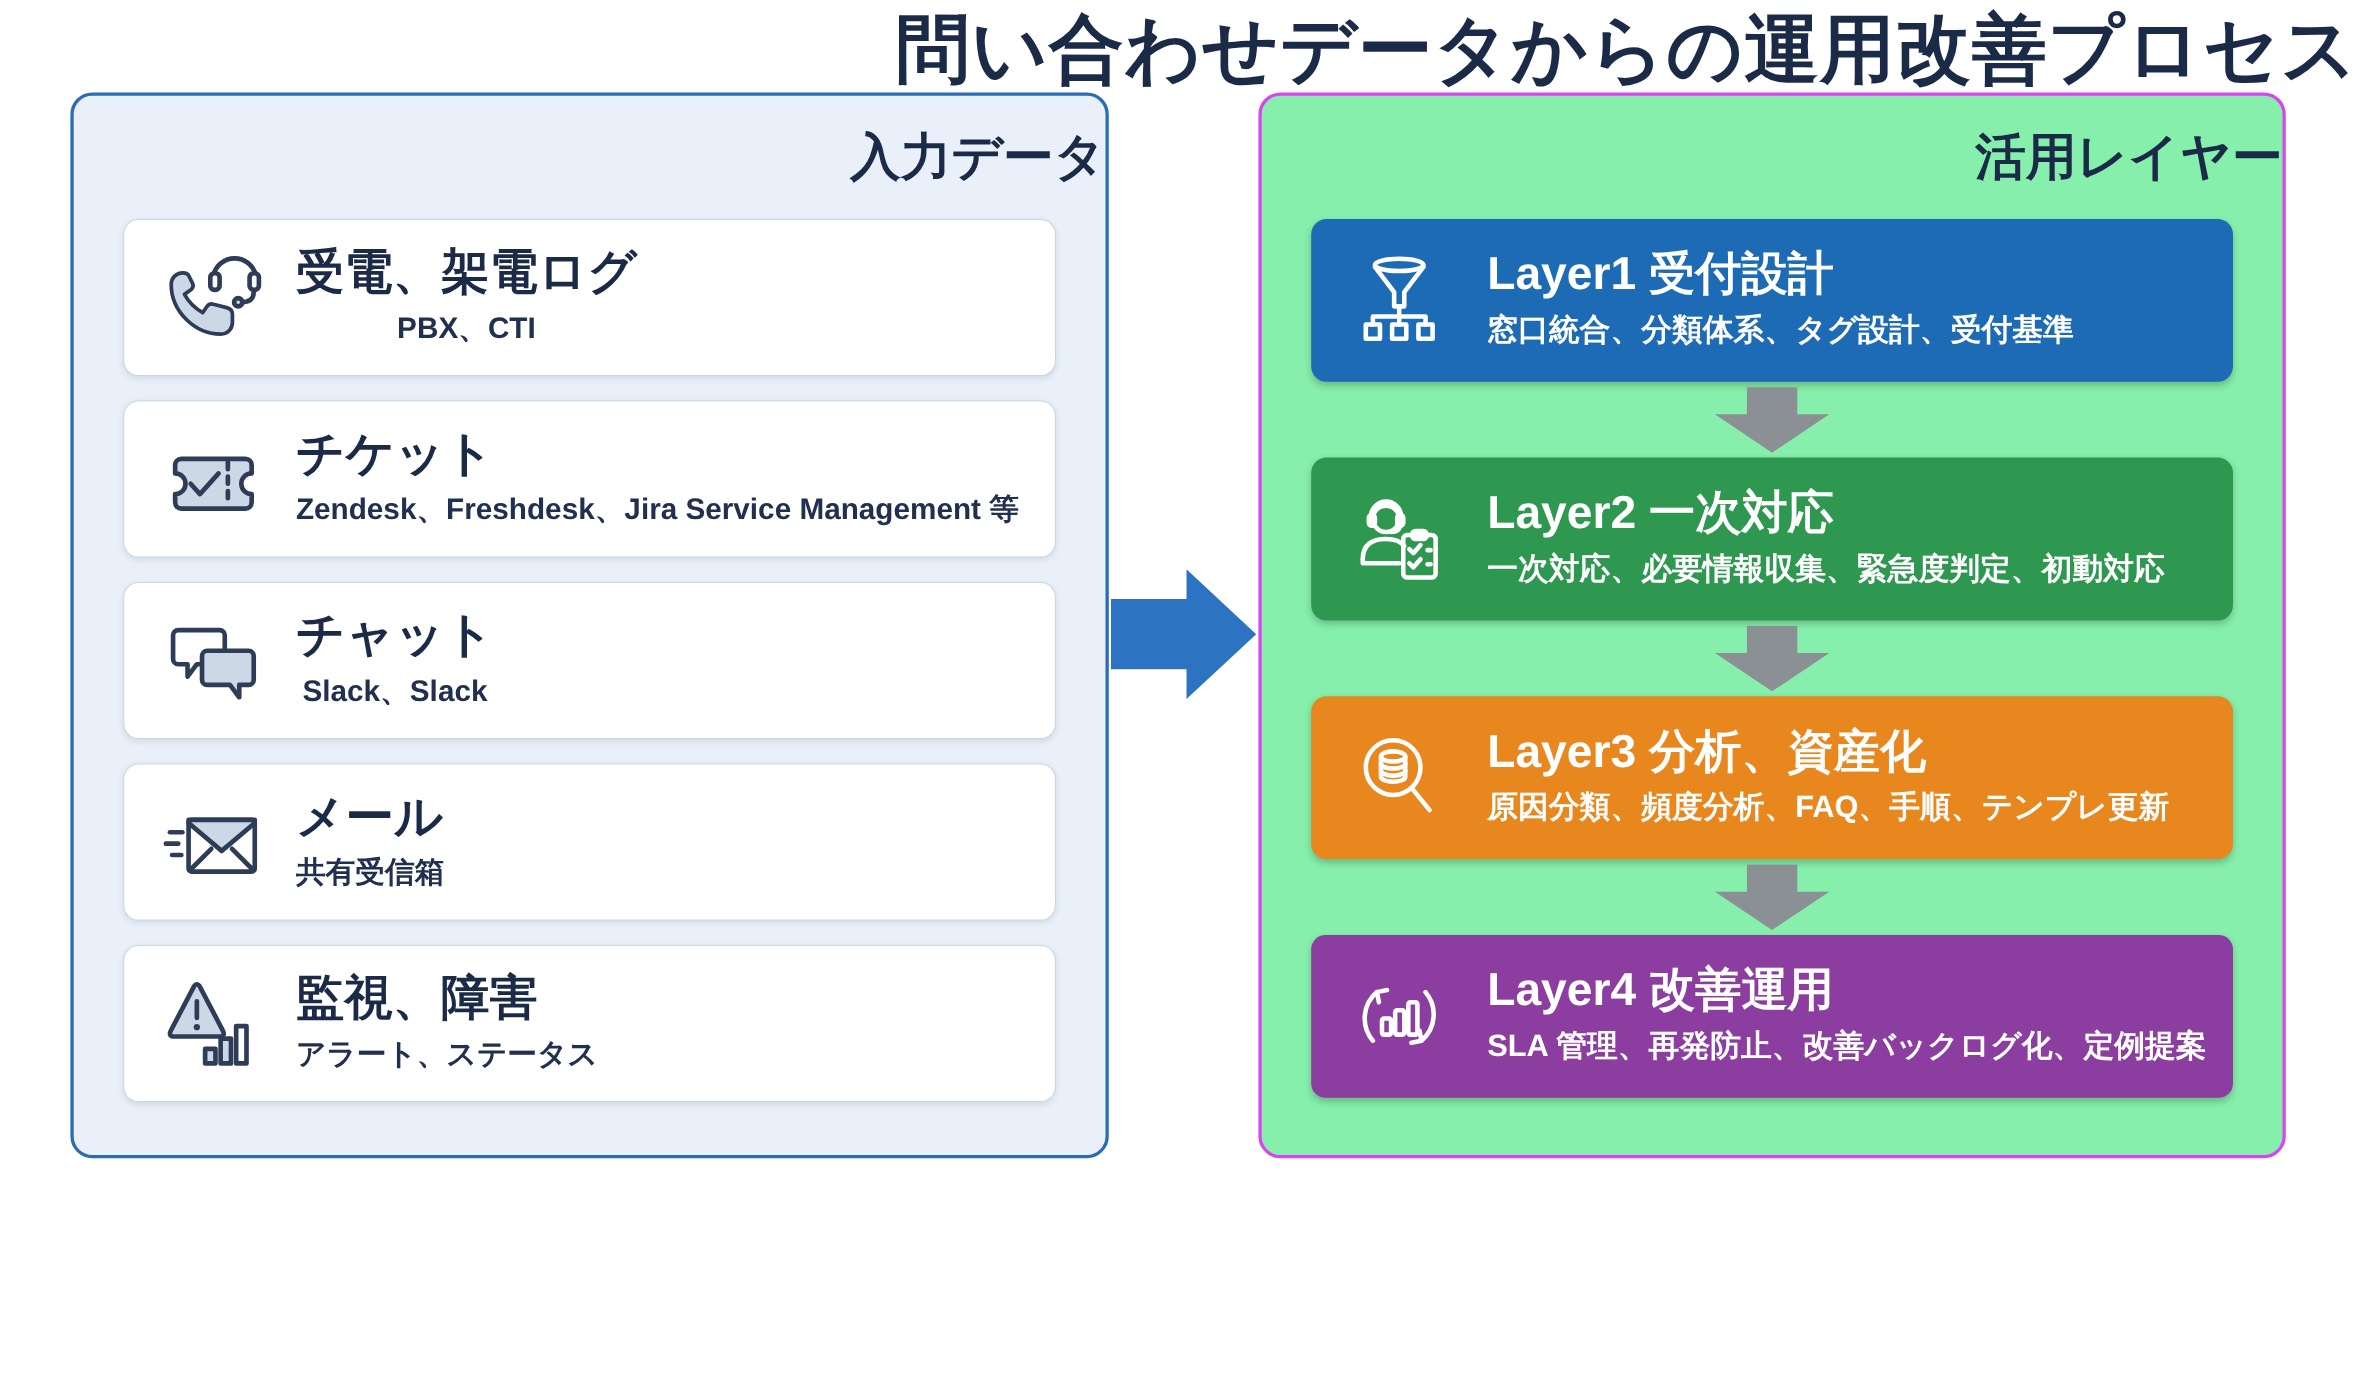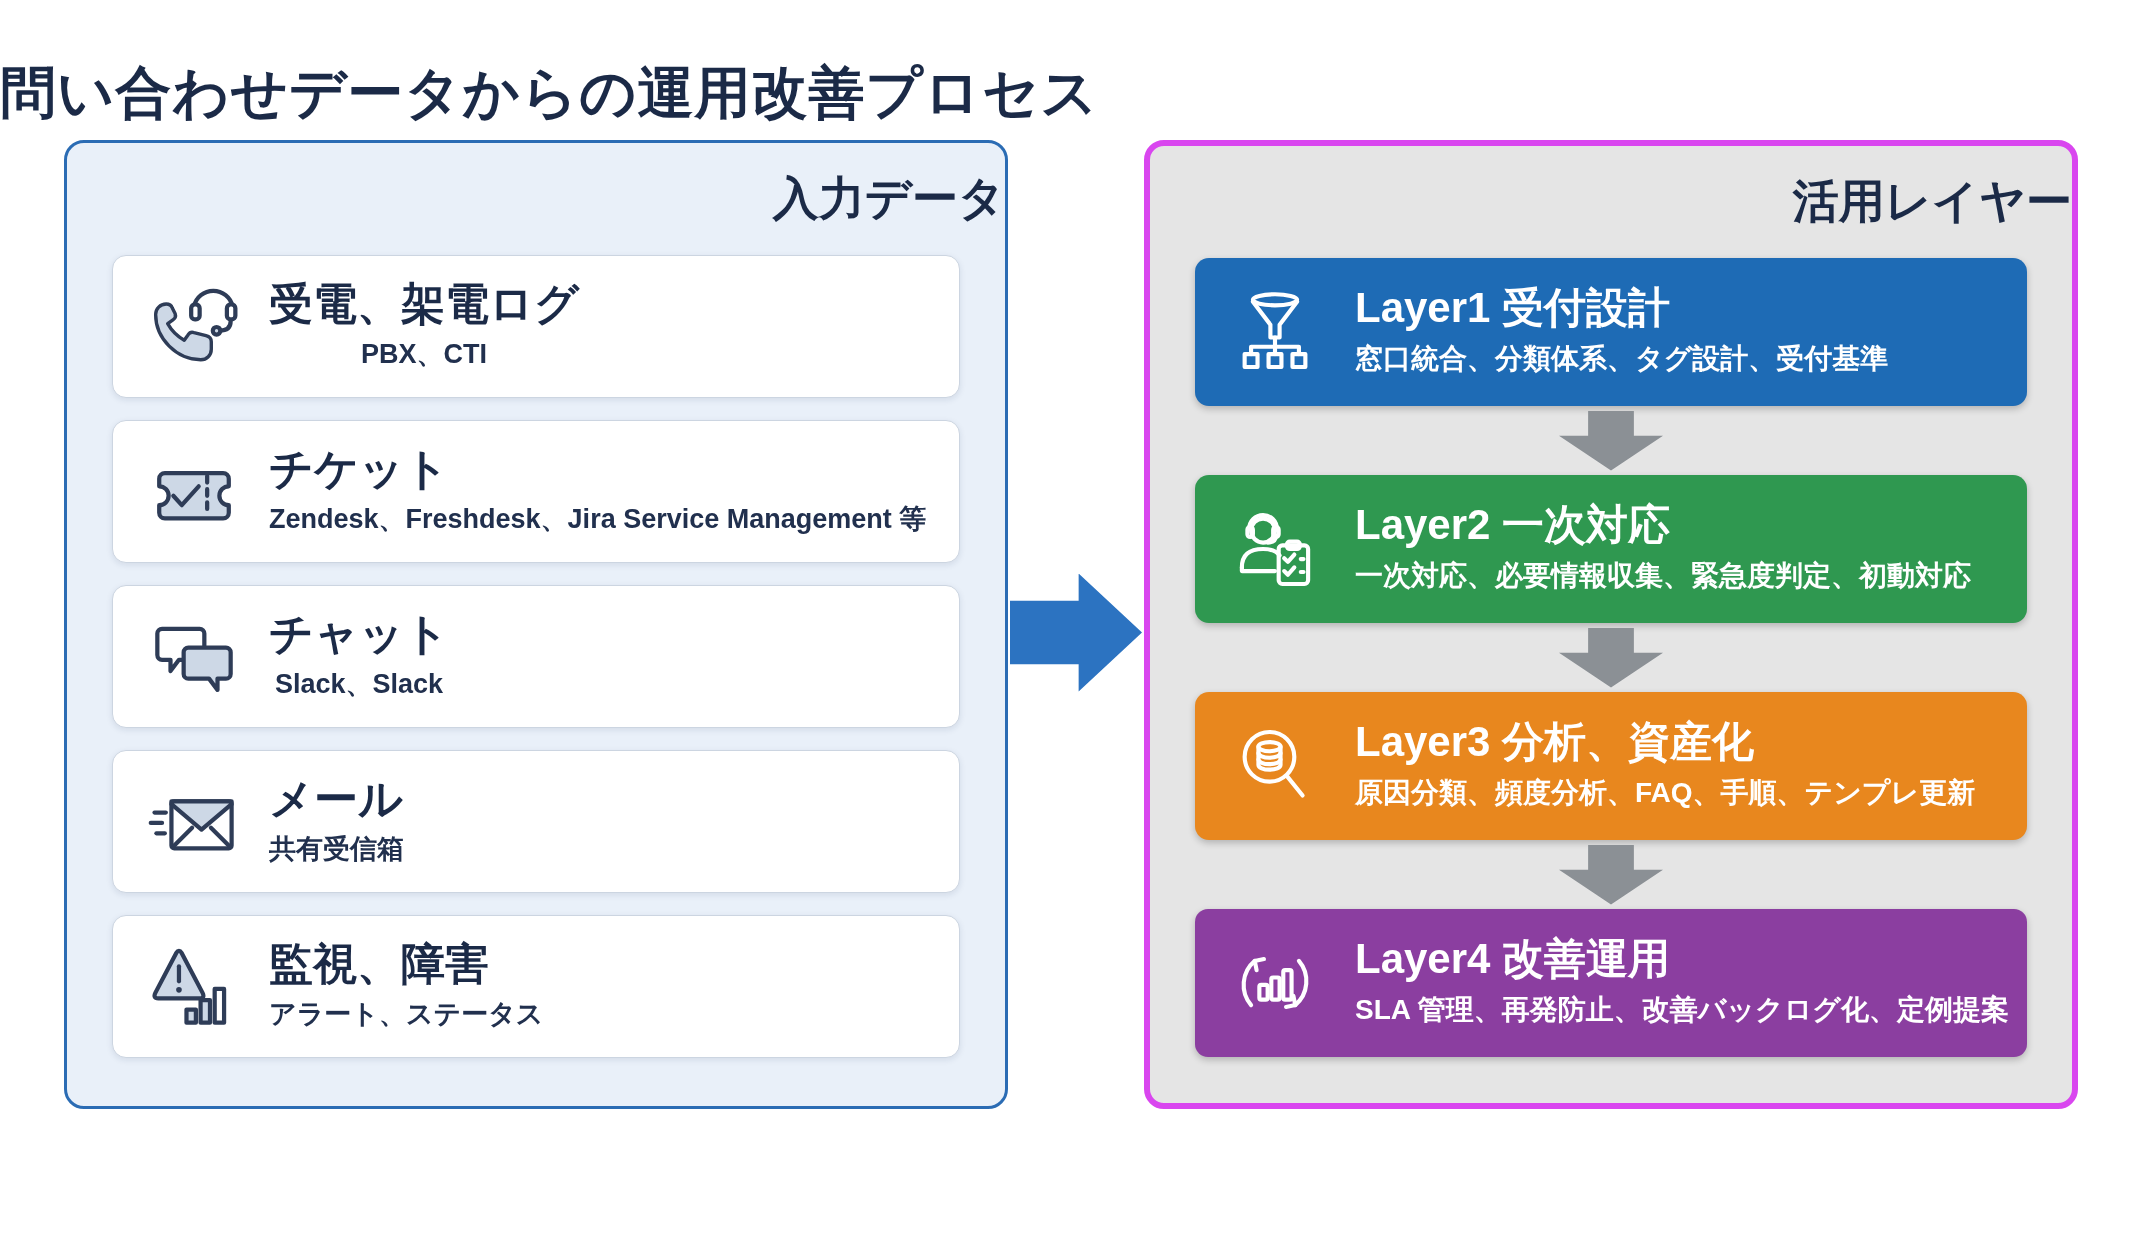--- a/index.html
+++ b/index.html
@@ -1,21 +1,21 @@
 <!DOCTYPE html>
 <html><head>
 <meta charset="utf-8">
 <style>
   html,body{margin:0;padding:0;background:#ffffff;}
   body{font-family:"Liberation Sans","DejaVu Sans",sans-serif;-webkit-font-smoothing:antialiased;}
   #canvas{position:relative;width:2144px;height:1251px;background:#ffffff;overflow:hidden;}
 
   .page-title{
-    margin:0;padding-top:56px;height:84px;
-    text-align:left;font-size:56px;font-weight:800;letter-spacing:1px;
+    margin:0;height:84px;
+    text-align:right;font-size:68px;font-weight:800;letter-spacing:1px;
     color:#1b2a47;
   }
 
   .panels{display:flex;margin:0 0 0 64px;margin-top:0;align-items:stretch;}
 
   .panel{height:969px;border-radius:20px;box-sizing:border-box;}
   .panel-header{
     text-align:right;font-size:46px;font-weight:800;color:#1b2a47;
     margin-top:24px;margin-bottom:26px;height:62px;line-height:62px;
   }
@@ -35,21 +35,21 @@
   .card-sub{font-size:27px;font-weight:600;color:#21304e;margin-top:8px;white-space:nowrap;text-align:center;}
 
   
   .spacer{width:136px;display:flex;align-items:center;justify-content:center;}
   .main-arrow{
     width:132px;height:118px;margin-top:16px;
     clip-path:polygon(0 23%,52% 23%,52% 0,100% 50%,52% 100%,52% 77%,0 77%);
   }
 
   
-  .layers-panel{width:934px;background:#e5e5e5;border:6px solid #d946ef;}
+  .layers-panel{width:934px;background:#86efac;border:3px solid #d946ef;}
   .layers{padding:0 45px;}
   .layer{
     height:148px;border-radius:14px;display:flex;align-items:center;
     padding-left:34px;box-sizing:border-box;box-shadow:0 3px 7px rgba(0,0,0,.22);
   }
   .layer-icon{width:92px;height:92px;flex:none;margin-right:34px;}
   .layer-icon svg{width:100%;height:100%;}
   .layer-title{font-size:42px;font-weight:800;color:#ffffff;line-height:1.05;}
   .layer-sub{font-size:28px;font-weight:600;color:#ffffff;margin-top:9px;white-space:nowrap;}
 

